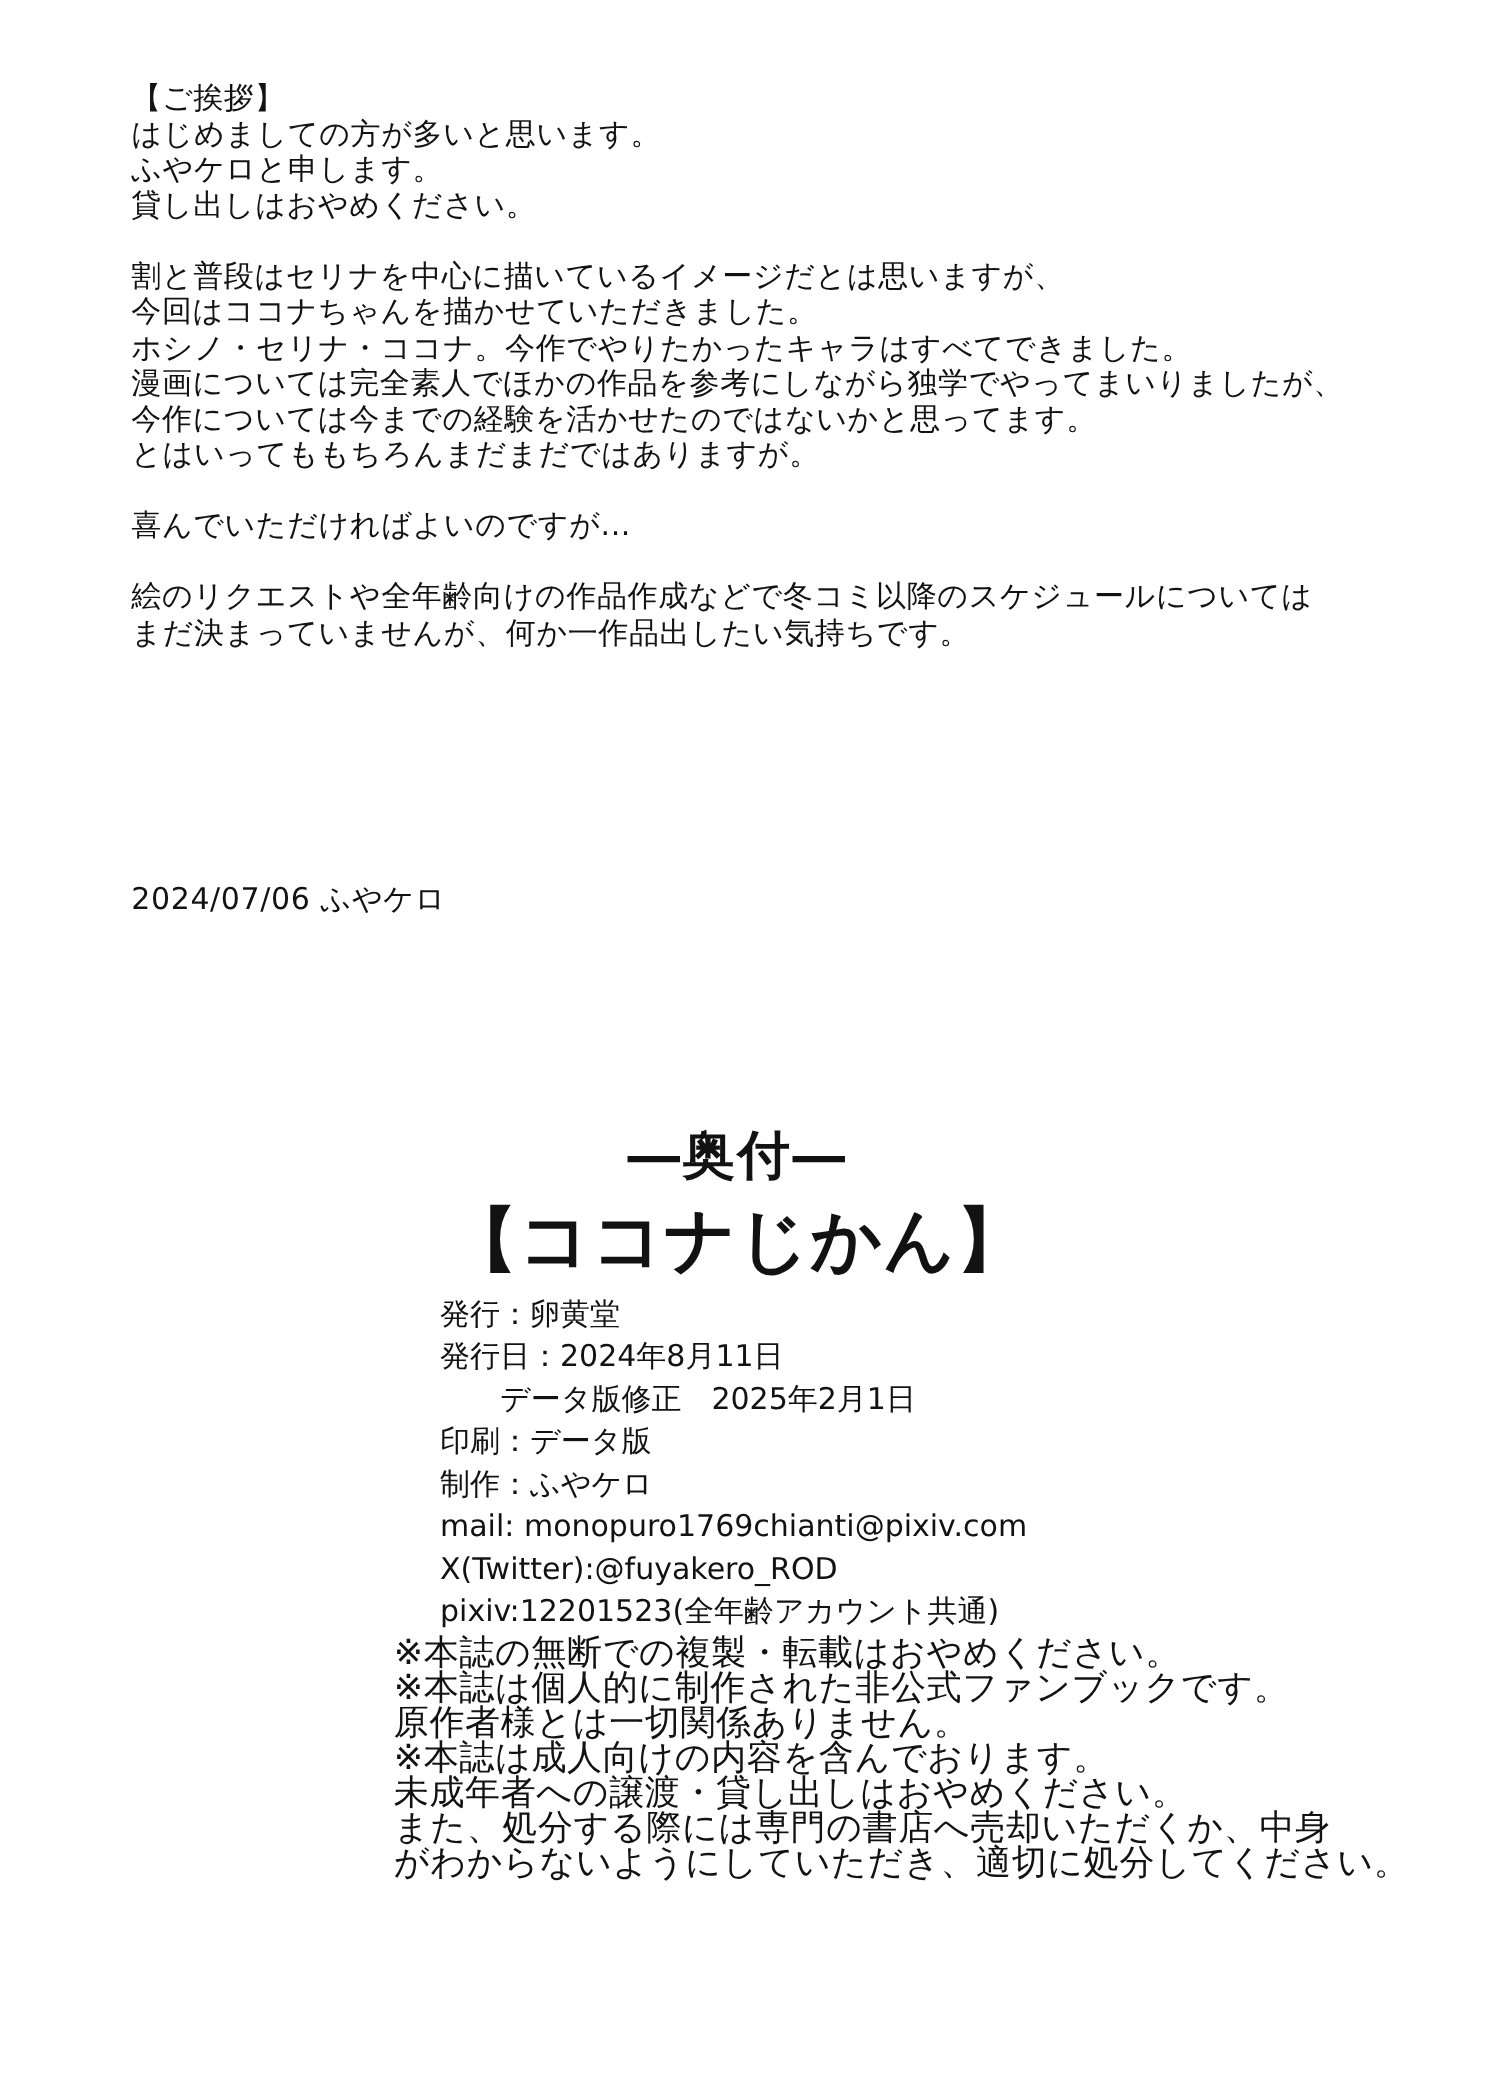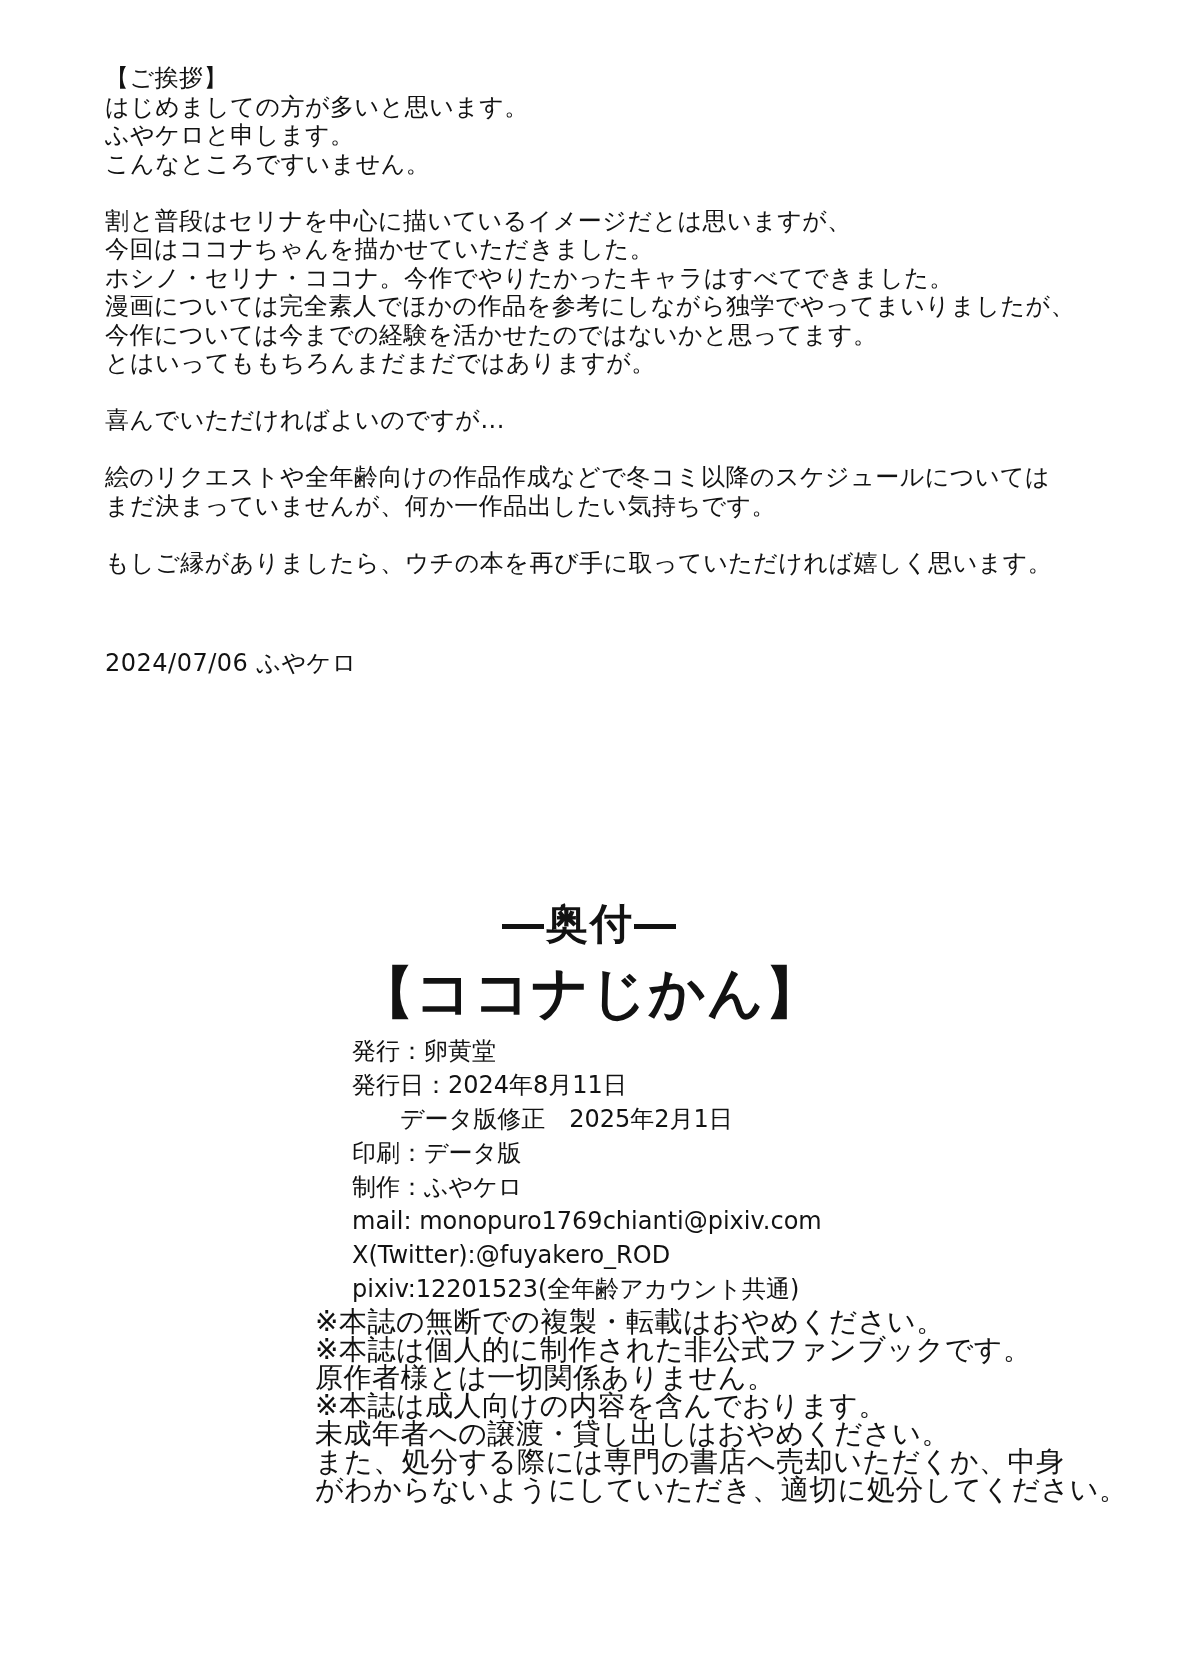--- a/index.html
+++ b/index.html
@@ -23,21 +23,21 @@
     top: 64px;
     font-size: 24px;
     line-height: 28.5px;
     letter-spacing: 0.5px;
     font-weight: 500;
   }
   .greeting-block .line { min-height: 28.5px; white-space: pre; }
   .signoff-line {
     position: absolute;
     left: 105px;
-    top: 649px;
+    top: 705px;
     font-size: 24px;
     line-height: 28px;
     letter-spacing: 0.5px;
     font-weight: 500;
   }
   
   .colophon-header {
     position: absolute;
     left: 0;
     top: 900px;
@@ -84,35 +84,34 @@
 </style>
 </head>
 <body>
 
 <div class="page">
 
   <div class="greeting-block">
       <div class="line">【ご挨拶】</div>
       <div class="line">はじめましての方が多いと思います。</div>
       <div class="line">ふやケロと申します。</div>
-      <div class="line">こんなところですいません。</div>
+      <div class="line">貸し出しはおやめください。</div>
       <div class="line"></div>
       <div class="line">割と普段はセリナを中心に描いているイメージだとは思いますが、</div>
       <div class="line">今回はココナちゃんを描かせていただきました。</div>
       <div class="line">ホシノ・セリナ・ココナ。今作でやりたかったキャラはすべてできました。</div>
       <div class="line">漫画については完全素人でほかの作品を参考にしながら独学でやってまいりましたが、</div>
       <div class="line">今作については今までの経験を活かせたのではないかと思ってます。</div>
       <div class="line">とはいってももちろんまだまだではありますが。</div>
       <div class="line"></div>
       <div class="line">喜んでいただければよいのですが...</div>
       <div class="line"></div>
       <div class="line">絵のリクエストや全年齢向けの作品作成などで冬コミ以降のスケジュールについては</div>
       <div class="line">まだ決まっていませんが、何か一作品出したい気持ちです。</div>
       <div class="line"></div>
-      <div class="line">もしご縁がありましたら、ウチの本を再び手に取っていただければ嬉しく思います。</div>
     </div>
 
   <div class="signoff-line">2024/07/06 ふやケロ</div>
 
   <div class="colophon-header">
     <div class="okuzuke-label">―奥付―</div>
     <div class="book-title">【ココナじかん】</div>
   </div>
 
   <div class="pubinfo-block">

